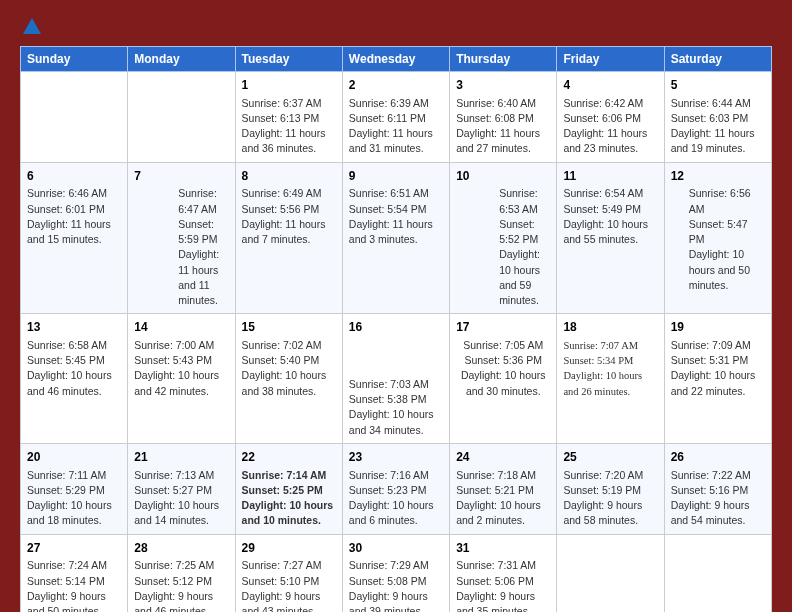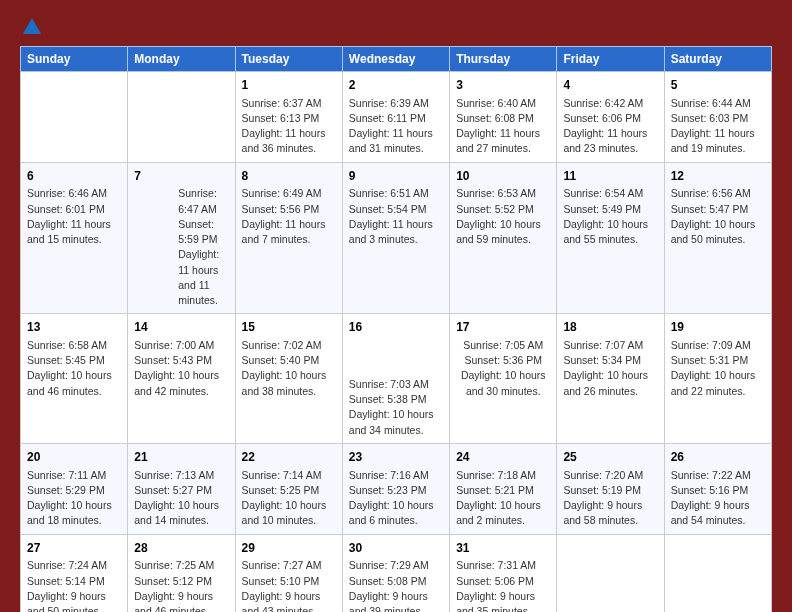--- a/index.html
+++ b/index.html
@@ -181,33 +181,33 @@
 Daylight: 11 hours and 7 minutes.</div>
           </td>
           <td>
             <span class="day-num">9</span>
             <div class="day-info" style="white-space: pre-line;">Sunrise: 6:51 AM
 Sunset: 5:54 PM
 Daylight: 11 hours and 3 minutes.</div>
           </td>
           <td>
             <span class="day-num">10</span>
-            <div class="day-info" style="white-space: pre-line;">Sunrise: 6:53 AM
+            <div class="day-info" style="white-space: pre-line; margin-left: 43px;">Sunrise: 6:53 AM
 Sunset: 5:52 PM
 Daylight: 10 hours and 59 minutes.</div>
           </td>
           <td>
             <span class="day-num">11</span>
             <div class="day-info" style="white-space: pre-line;">Sunrise: 6:54 AM
 Sunset: 5:49 PM
 Daylight: 10 hours and 55 minutes.</div>
           </td>
           <td>
             <span class="day-num">12</span>
-            <div class="day-info" style="white-space: pre-line;">Sunrise: 6:56 AM
+            <div class="day-info" style="white-space: pre-line; margin-left: 18px;">Sunrise: 6:56 AM
 Sunset: 5:47 PM
 Daylight: 10 hours and 50 minutes.</div>
           </td>
         </tr>
         <tr>
           <td>
             <span class="day-num">13</span>
             <div class="day-info" style="white-space: pre-line;">Sunrise: 6:58 AM
 Sunset: 5:45 PM
 Daylight: 10 hours and 46 minutes.</div>
@@ -231,21 +231,21 @@
 Daylight: 10 hours and 34 minutes.</div>
           </td>
           <td>
             <span class="day-num">17</span>
             <div class="day-info" style="white-space: pre-line; text-align: center;">Sunrise: 7:05 AM
 Sunset: 5:36 PM
 Daylight: 10 hours and 30 minutes.</div>
           </td>
           <td>
             <span class="day-num">18</span>
-            <div class="day-info" style="white-space: pre-line;">Sunrise: 7:07 AM
+            <div class="day-info" style="white-space: pre-line; font-family: Liberation Serif, serif;">Sunrise: 7:07 AM
 Sunset: 5:34 PM
 Daylight: 10 hours and 26 minutes.</div>
           </td>
           <td>
             <span class="day-num">19</span>
             <div class="day-info" style="white-space: pre-line;">Sunrise: 7:09 AM
 Sunset: 5:31 PM
 Daylight: 10 hours and 22 minutes.</div>
           </td>
         </tr>
@@ -257,21 +257,21 @@
 Daylight: 10 hours and 18 minutes.</div>
           </td>
           <td>
             <span class="day-num">21</span>
             <div class="day-info" style="white-space: pre-line;">Sunrise: 7:13 AM
 Sunset: 5:27 PM
 Daylight: 10 hours and 14 minutes.</div>
           </td>
           <td>
             <span class="day-num">22</span>
-            <div class="day-info" style="white-space: pre-line;">Sunrise: 7:14 AM
+            <div class="day-info" style="white-space: pre-line; font-weight: bold;">Sunrise: 7:14 AM
 Sunset: 5:25 PM
 Daylight: 10 hours and 10 minutes.</div>
           </td>
           <td>
             <span class="day-num">23</span>
             <div class="day-info" style="white-space: pre-line;">Sunrise: 7:16 AM
 Sunset: 5:23 PM
 Daylight: 10 hours and 6 minutes.</div>
           </td>
           <td>

